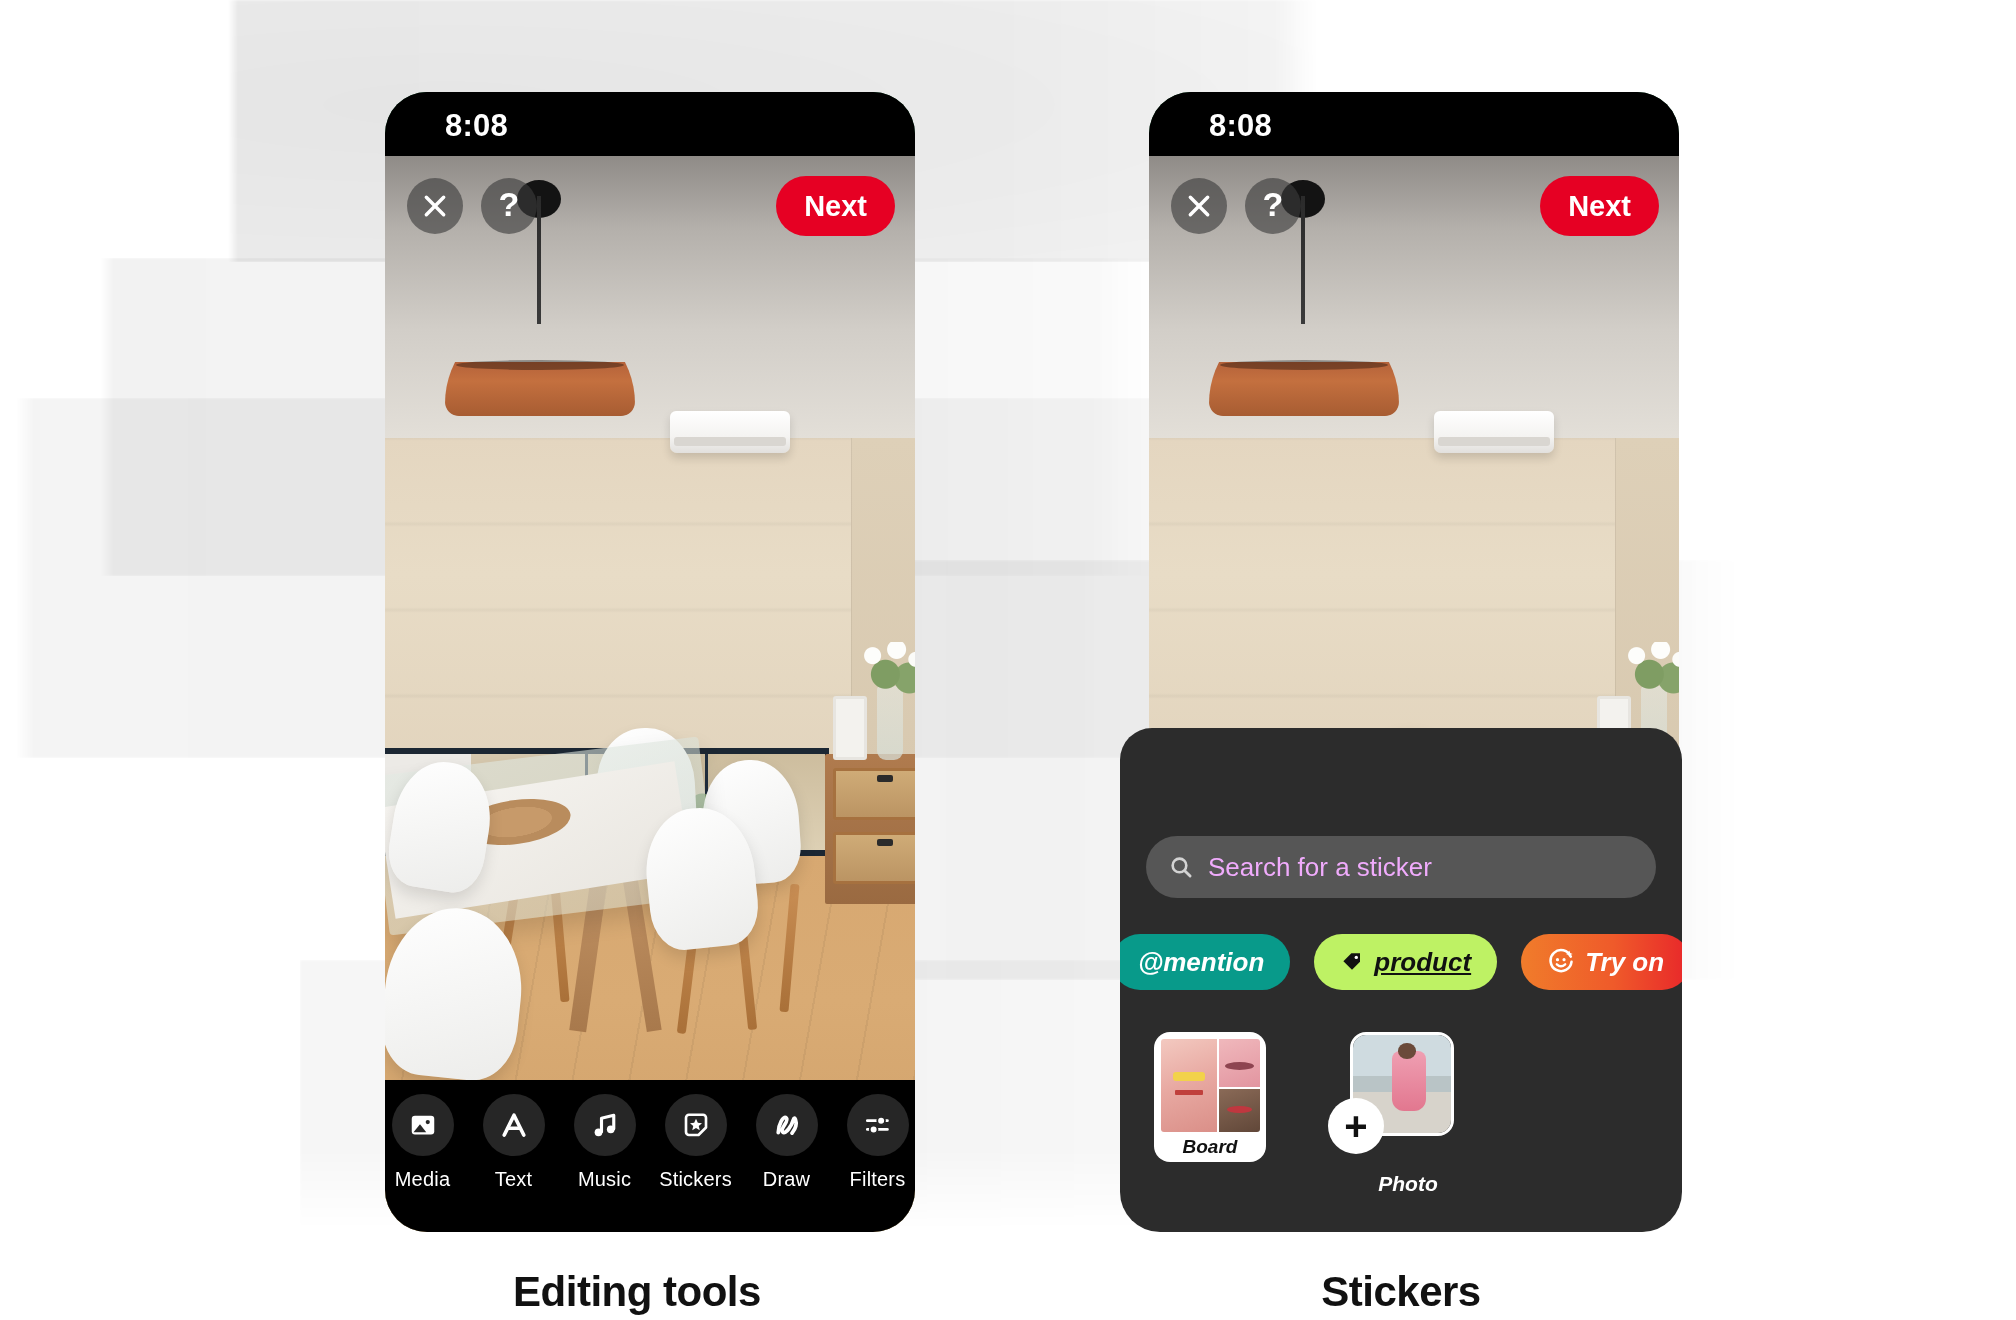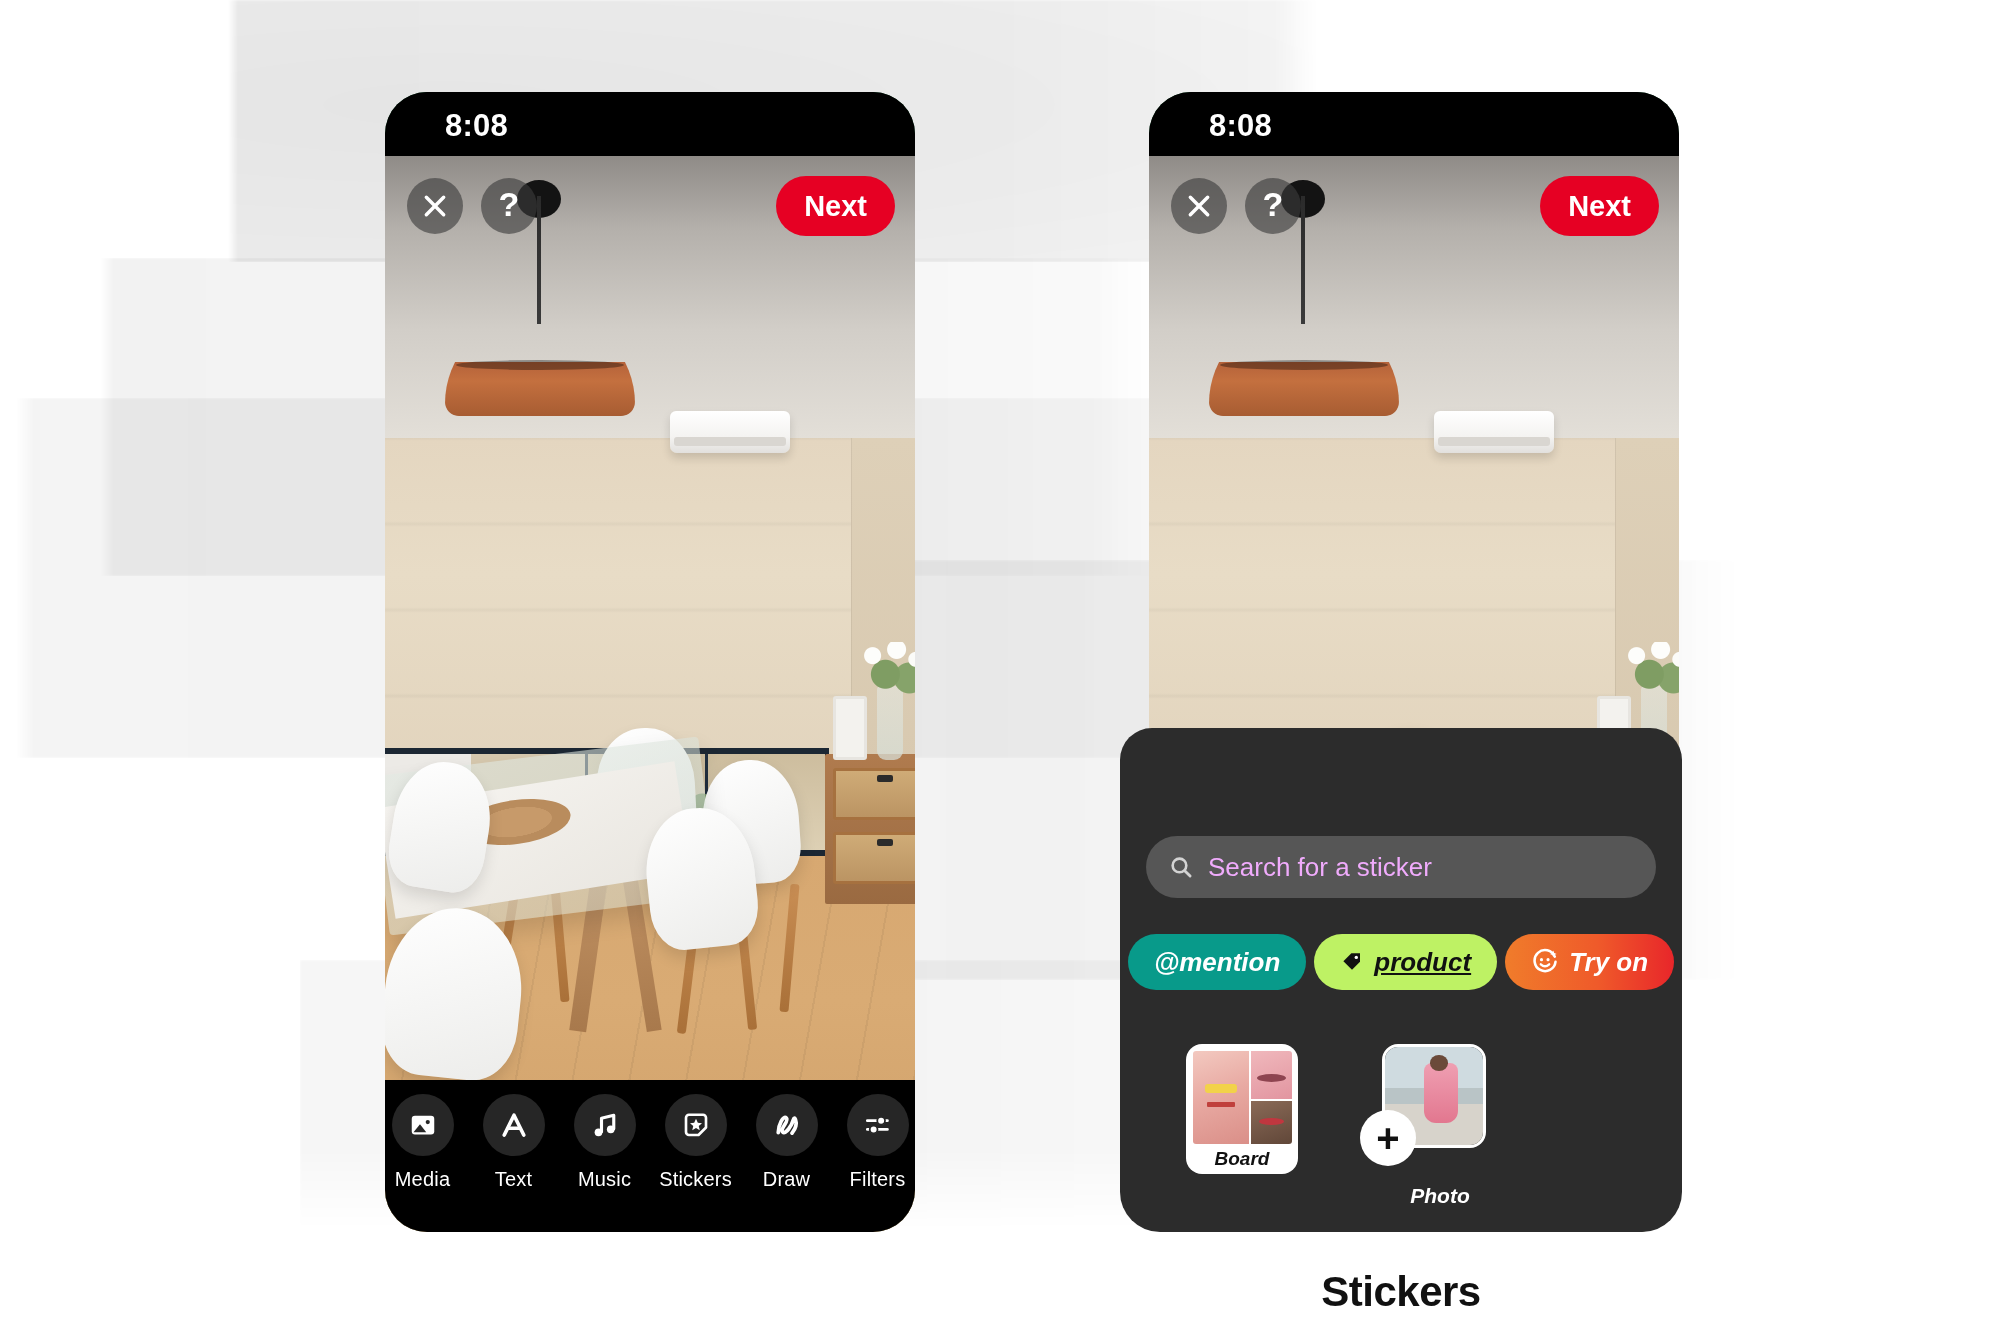--- a/index.html
+++ b/index.html
@@ -249,31 +249,31 @@
   .sheet-title {
     position: absolute; left: 0; top: 30px; width: 100%; text-align: center;
     color: #fff; font-size: 29px; font-weight: 700;
   }
   .search-box {
     position: absolute; left: 26px; top: 108px; width: 510px; height: 62px;
     background: #565656; border-radius: 31px; display: flex; align-items: center; padding: 0 22px;
     cursor: text;
   }
   .search-box .ph { color: #f0abfc; font-size: 26px; margin-left: 14px; }
-  .pills { position: absolute; left: 0; top: 206px; width: 100%; display: flex; justify-content: center; gap: 8px; }
+  .pills { position: absolute; left: 0; top: 206px; width: 100%; display: flex; justify-content: center; gap: 24px; }
   .pill {
     height: 56px; border-radius: 28px; display: flex; align-items: center; gap: 10px;
     padding: 0 26px; font-size: 26px; font-weight: 700; font-style: italic; cursor: pointer;
     white-space: nowrap;
   }
   .pill-mention { background: #089a8a; color: #fff; }
   .pill-product { background: #bef264; color: #111; text-decoration: underline; }
   .pill-tryon   { background: linear-gradient(90deg, #f07c2b 0%, #ef5a2a 55%, #e8262a 100%); color: #fff; }
 
-  .sticker-row { position: absolute; left: 34px; top: 316px; display: flex; gap: 54px; margin-left: 32px; }
+  .sticker-row { position: absolute; left: 34px; top: 304px; display: flex; gap: 54px; }
   .sticker-card { position: relative; cursor: pointer; }
   .board-card {
     width: 112px; height: 130px; background: #fff; border-radius: 16px; padding: 7px 7px 0 7px;
     display: flex; flex-direction: column;
   }
   .board-grid { display: grid; grid-template-columns: 56px 41px; grid-template-rows: 48px 48px; gap: 2px; width: 99px; height: 98px; overflow: hidden; border-radius: 3px; }
   .bg-a { grid-row: 1 / span 2; background: linear-gradient(160deg,#f3c9c0,#e8a9a2 45%, #d98d86); position: relative; }
   .bg-a::after { content:""; position:absolute; left: 22%; top: 34%; width: 56%; height: 9px; background:#f2d24a; border-radius: 3px; box-shadow: 0 16px 0 -2px #c0403c; }
   .bg-b { background: linear-gradient(160deg,#f0b8bc,#e295a0); position: relative; }
   .bg-b::after { content:""; position:absolute; left: 14%; top: 48%; width: 72%; height: 8px; background:#8e4450; border-radius: 50%; }
@@ -535,15 +535,16 @@
         <div class="photo-card">
           <div class="photo-scene"></div>
         </div>
         <div class="plus-badge">+</div>
         <div class="photo-label">Photo</div>
       </div>
 
     </div>
   </div>
 
+  <div class="caption" id="caption-1">Editing tools</div>
   <div class="caption" id="caption-2">Stickers</div>
 
 </div>
 
 </body></html>

